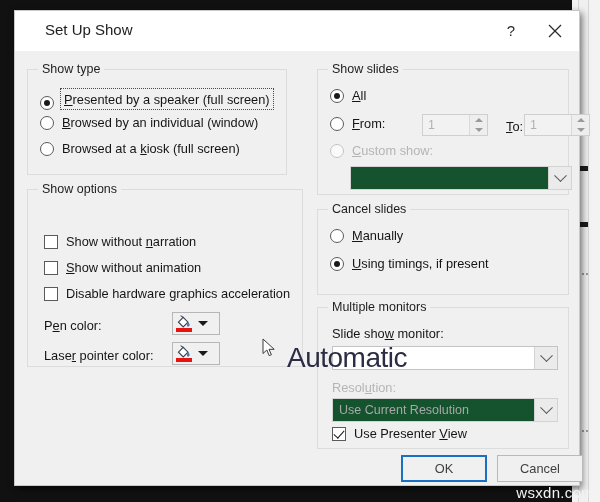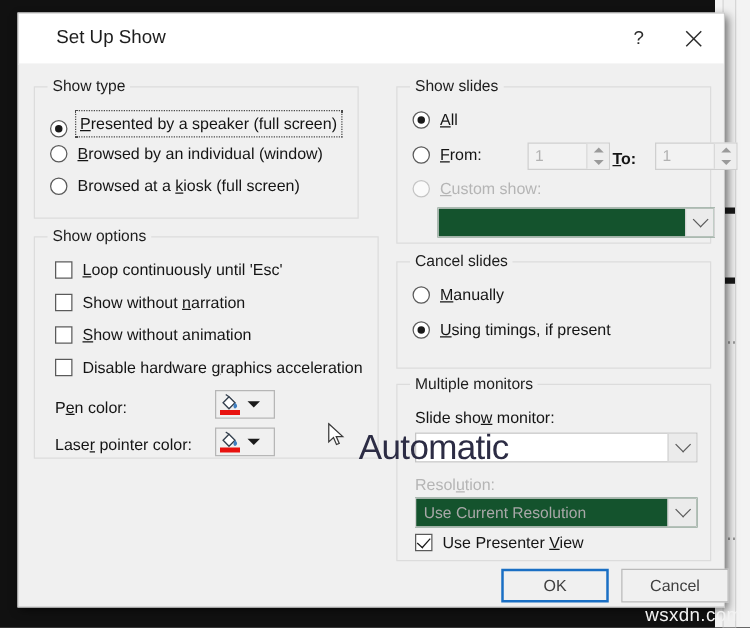--- a/index.html
+++ b/index.html
@@ -245,24 +245,20 @@
 
         <div class="row" style="left:12px; top:71px;">
           <span class="radio"></span>
           <span class="lbl">Browsed at a <u>k</u>iosk (full screen)</span>
         </div>
       </div>
 
       <div class="group" style="left:12px; top:138px; width:276px; height:178px;">
         <div class="legend">Show options</div>
 
-        <div class="row" style="left:16px; top:18px;">
-          <span class="checkbox"></span>
-          <span class="lbl"><u>L</u>oop continuously until 'Esc'</span>
-        </div>
         <div class="row" style="left:16px; top:44px;">
           <span class="checkbox"></span>
           <span class="lbl">Show without <u>n</u>arration</span>
         </div>
         <div class="row" style="left:16px; top:70px;">
           <span class="checkbox"></span>
           <span class="lbl"><u>S</u>how without animation</span>
         </div>
         <div class="row" style="left:16px; top:96px;">
           <span class="checkbox"></span>
@@ -308,21 +304,21 @@
           <span class="radio"></span>
           <span class="lbl"><u>F</u>rom:</span>
         </div>
         <div class="spin" style="left:104px; top:44px; width:66px;">
           <span class="val">1</span>
           <span class="arrows">
             <span class="up"></span>
             <span class="dn"></span>
           </span>
         </div>
-        <div class="field-label" style="left:172px; top:49px;font-weight:bold;"><u>T</u>o:</div>
+        <div class="field-label" style="left:188px; top:49px;"><u>T</u>o:</div>
         <div class="spin" style="left:206px; top:44px; width:66px;">
           <span class="val">1</span>
           <span class="arrows">
             <span class="up"></span>
             <span class="dn"></span>
           </span>
         </div>
 
         <div class="row" style="left:12px; top:73px;">
           <span class="radio disabled"></span>

